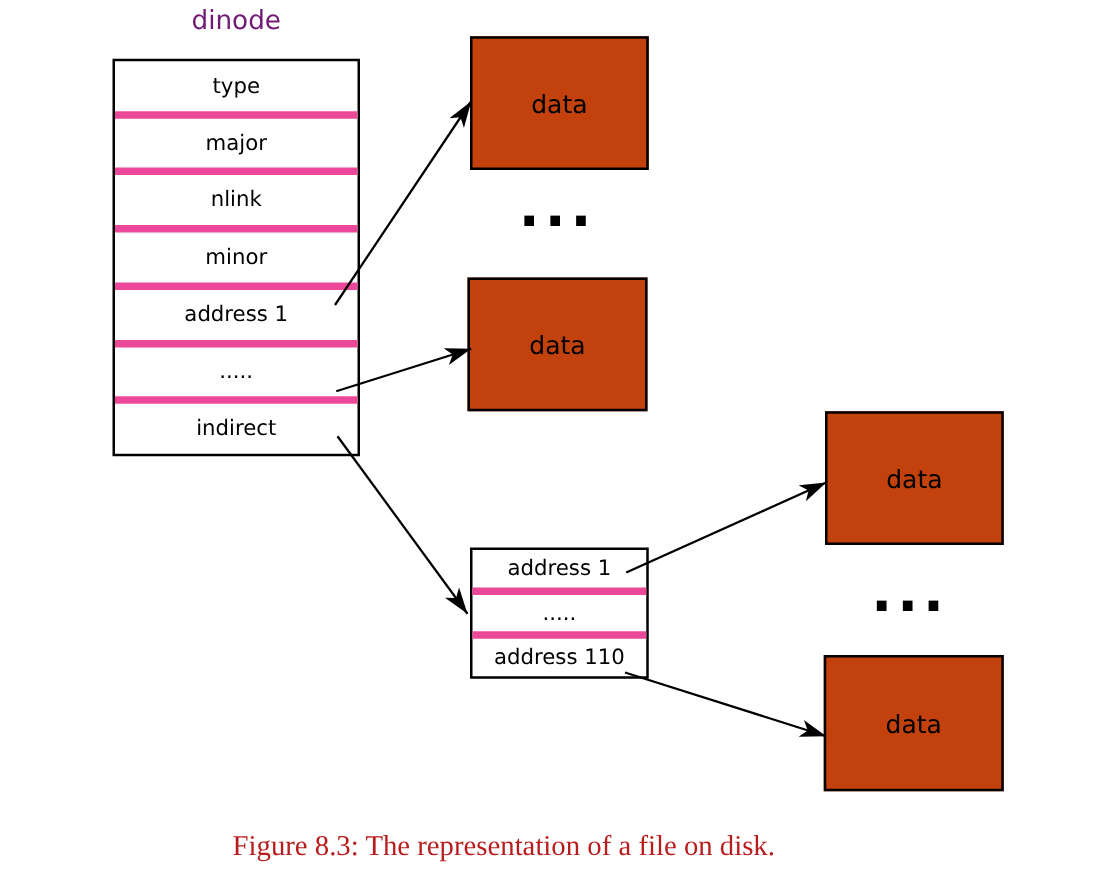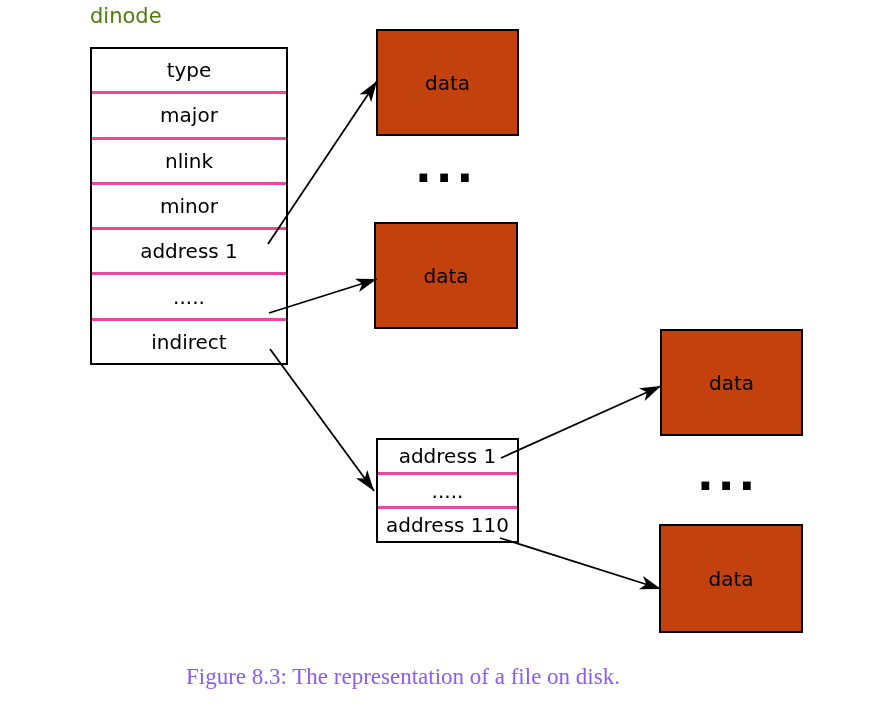--- a/index.html
+++ b/index.html
@@ -18,46 +18,46 @@
   }
   .arrows-overlay {
     position: absolute;
     left: 0; top: 0;
     width: 887px; height: 708px;
     z-index: 5;
     pointer-events: none;
   }
   .block-title {
     position: absolute;
-    text-align: left;
+    text-align: center;
     font-size: 21px;
     line-height: 24px;
-    color: #4d7c0f;
+    color: #701a75;
     white-space: nowrap;
   }
   .field-table {
     position: absolute;
     box-sizing: border-box;
     border: 2px solid #000000;
     background: #ffffff;
     display: flex;
     flex-direction: column;
   }
   .field-row {
     flex: 1 1 0;
     display: flex;
     align-items: center;
     justify-content: center;
-    font-size: 20px;
+    font-size: 17px;
     line-height: 20px;
     white-space: nowrap;
     overflow: hidden;
   }
   .field-row + .field-row {
-    border-top: 3px solid #ec4899;
+    border-top: 6px solid #ec4899;
   }
   .data-box {
     position: absolute;
     box-sizing: border-box;
     border: 2px solid #000000;
     background: #c2410c;
     display: flex;
     align-items: center;
     justify-content: center;
     font-size: 20px;
@@ -72,21 +72,21 @@
     white-space: nowrap;
   }
   .caption {
     position: absolute;
     left: 0;
     top: 664px;
     width: 806px;
     text-align: center;
     font-family: "Liberation Serif", serif;
     font-size: 23px;
-    color: #8b5cf6;
+    color: #b91c1c;
     white-space: nowrap;
   }
 </style>
 </head>
 <body>
 
 <div class="canvas">
 
   <div class="block-title" style="left:90px; top:4px; width:198px;">dinode</div>
 

